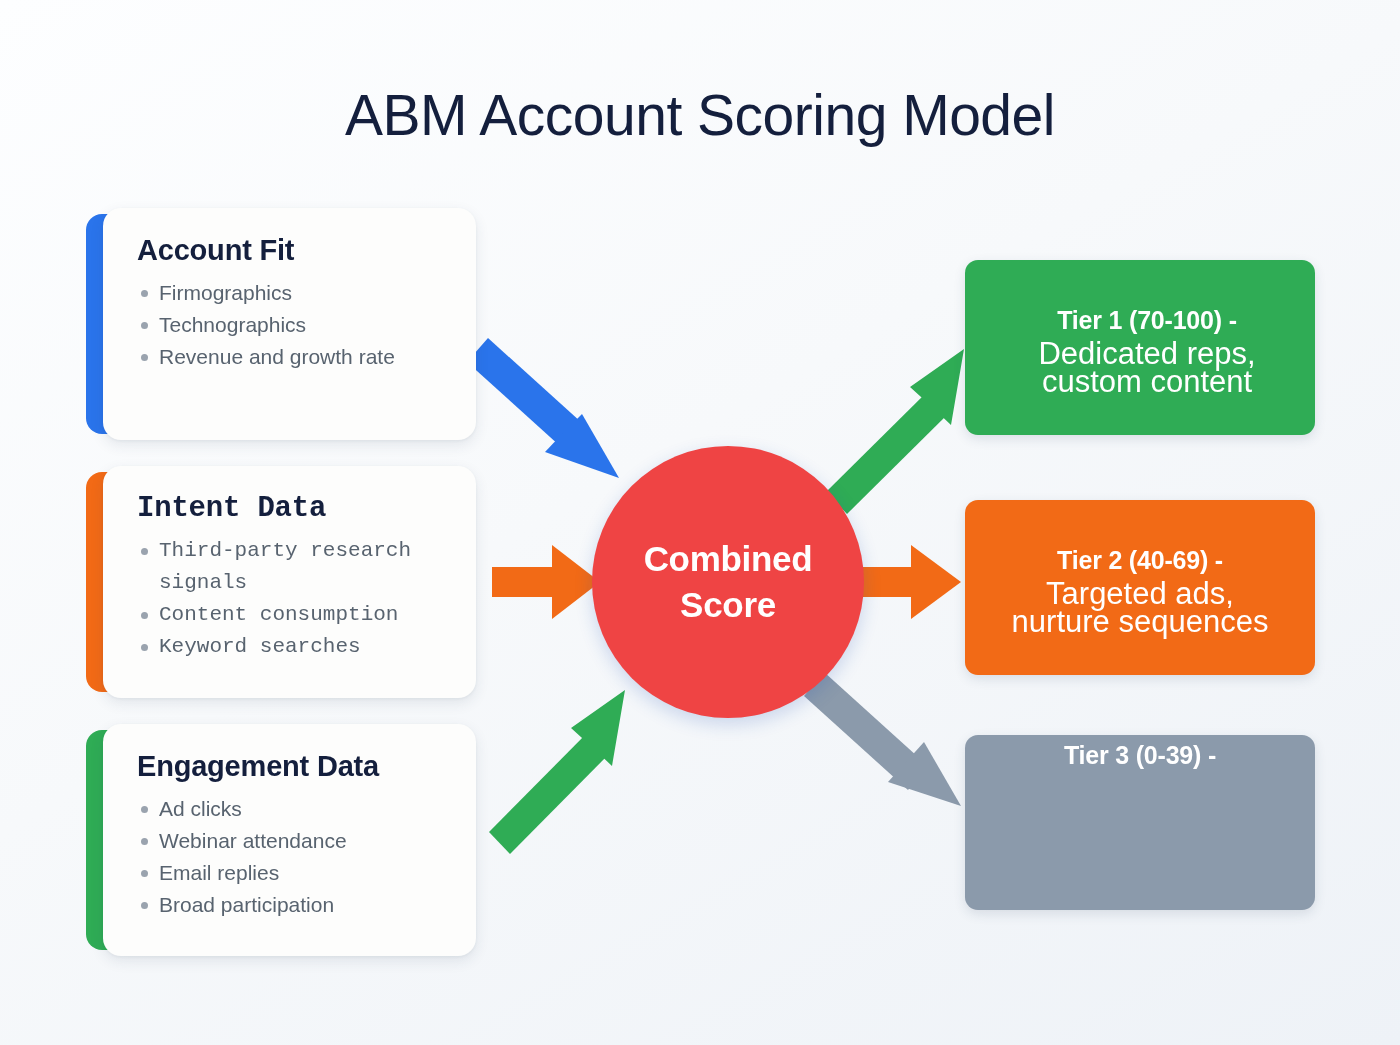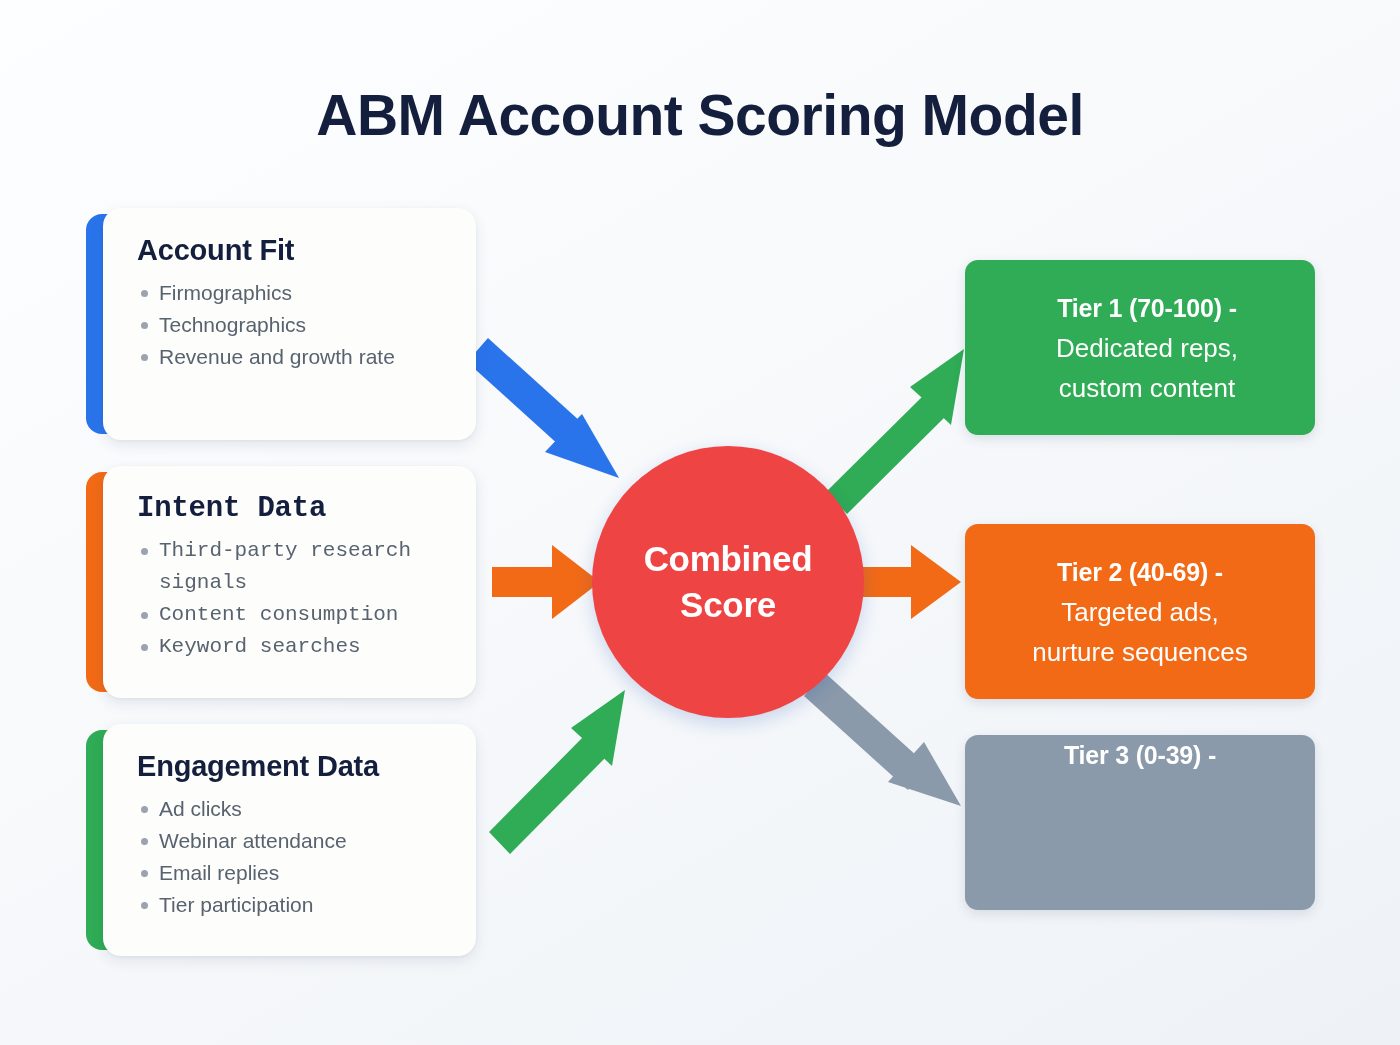--- a/index.html
+++ b/index.html
@@ -24,21 +24,21 @@
   }
 
   
   #title {
     position: absolute;
     top: 82px;
     left: 0;
     width: 1400px;
     text-align: center;
     font-size: 57px;
-    font-weight: bold;
+    font-weight: normal;
     letter-spacing: -0.5px;
     color: #141f3d;
     font-family: "Liberation Sans", sans-serif;
   }
 
   
   #arrows {
     position: absolute;
     inset: 0;
     width: 1400px;
@@ -146,28 +146,28 @@
   }
 
   .tier-head {
     font-size: 25px;
     font-weight: bold;
     line-height: 40px;
     letter-spacing: -0.2px;
   }
 
   .tier-sub {
-    font-size: 26px;
+    font-size: 31px;
     font-weight: normal;
-    line-height: 40px;
+    line-height: 28px;
     white-space: pre-line;
   }
 
   #tier-1 { top: 260px; }
-  #tier-2 { top: 524px; }
+  #tier-2 { top: 500px; }
   #tier-3 { top: 735px; justify-content: space-between; }
 </style>
 </head>
 <body>
 
 <div id="canvas">
 
   <div id="title">ABM Account Scoring Model</div>
 
   <svg id="arrows" viewBox="0 0 1400 1045">
@@ -229,21 +229,21 @@
   </div>
 
   <div class="input-card" id="input-card-2" style="left:86px; top:724px;">
     <div class="accent-bar" style="background:#2fac55;"></div>
     <div class="card-body">
       <div class="card-title">Engagement Data</div>
       <ul class="card-list">
         <li>Ad clicks</li>
         <li>Webinar attendance</li>
         <li>Email replies</li>
-        <li>Tier participation</li>
+        <li>Broad participation</li>
       </ul>
     </div>
   </div>
 
   <div id="center-circle">Combined
 Score</div>
 
   <div class="tier-box" id="tier-1" style="background:#2fac55;padding-left:28px;">
     <div class="tier-head">Tier 1 (70-100) -</div>
     <div class="tier-sub">Dedicated reps,

